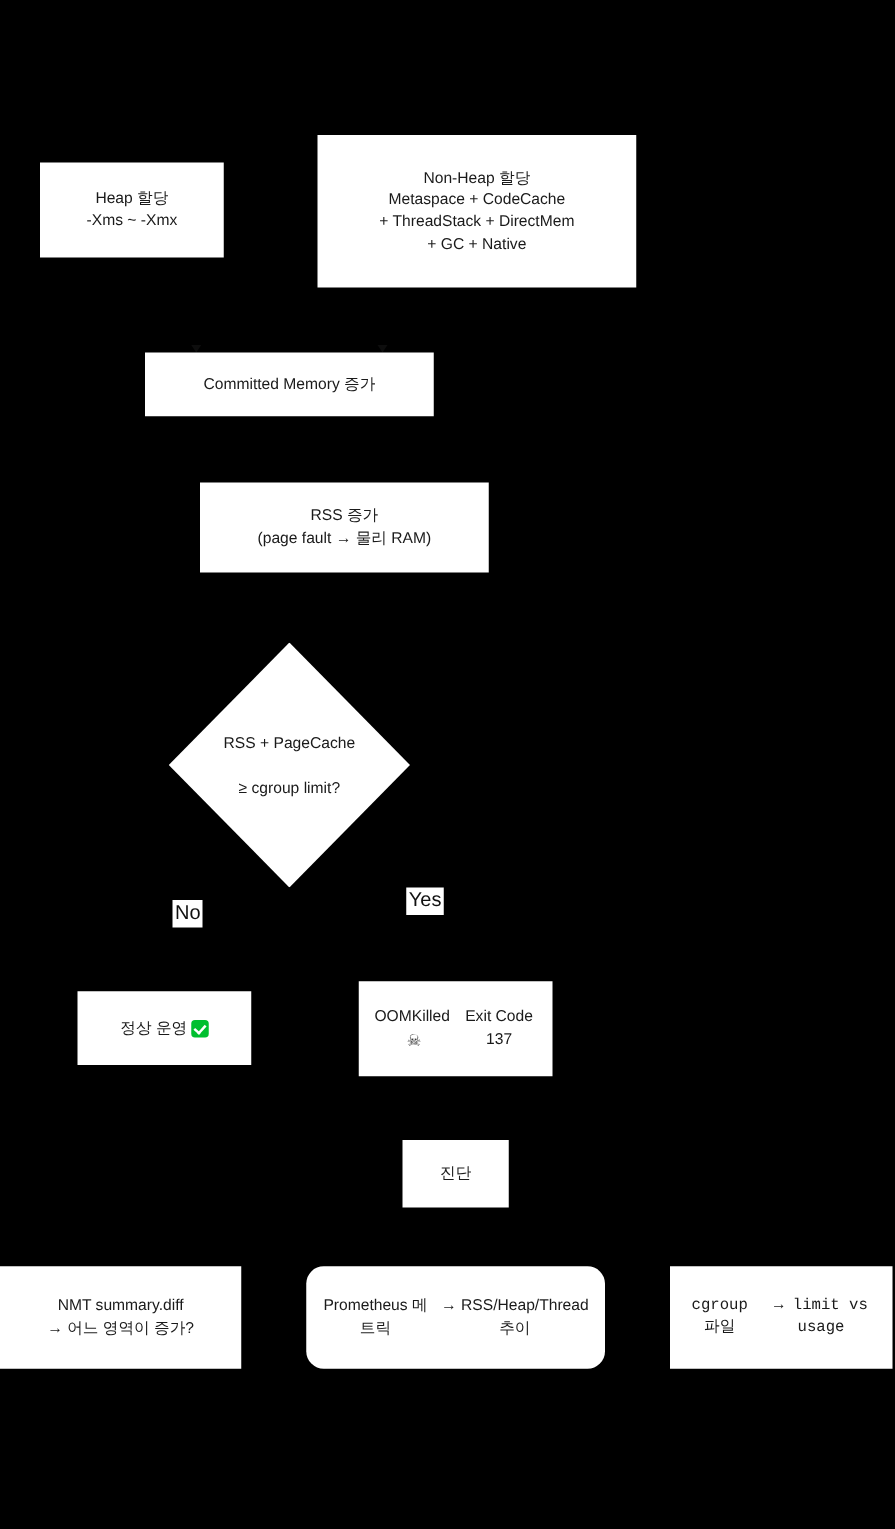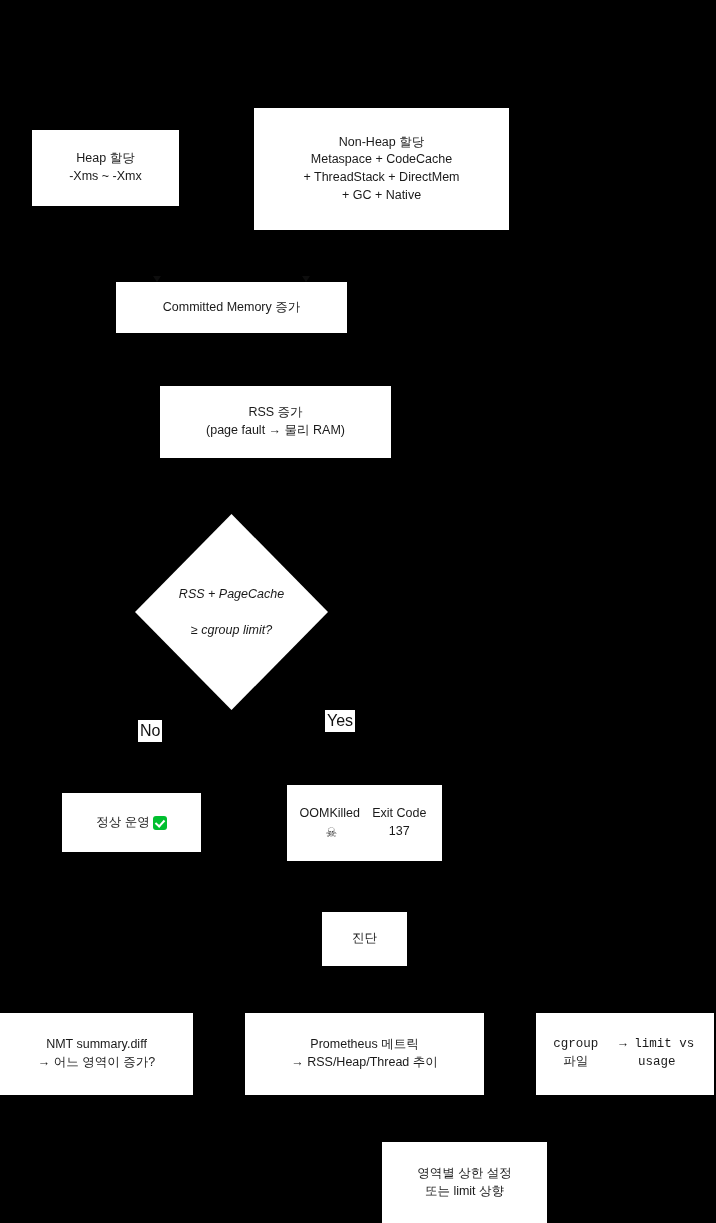--- a/index.html
+++ b/index.html
@@ -50,21 +50,20 @@
     height: 100%;
     display: flex;
     align-items: center;
     justify-content: center;
     text-align: center;
     color: #1a1a1a;
     font-size: 12.5px;
     line-height: 1.45;
     white-space: pre-line;
     pointer-events: none;
-    font-style: italic;
   }
   .edge-label {
     position: absolute;
     background: #ffffff;
     color: #111111;
     font-size: 16px;
     line-height: 1.25;
     padding: 1px 2px;
     box-sizing: border-box;
     text-align: center;
@@ -180,28 +179,24 @@
 
   <div class="node" style="left:322px; top:912px; width:85px; height:54px;">
     <span>진단</span>
   </div>
 
   <div class="node" style="left:0px; top:1013px; width:193px; height:82px; flex-direction:column;">
     <span class="node-line">NMT summary.diff</span>
     <span class="node-line">→ 어느 영역이 증가?</span>
   </div>
 
-  <div class="node" style="left:245px; top:1013px; width:239px; height:82px; flex-direction:column;">
+  <div class="node" style="left:245px; top:1013px; width:239px; height:82px; flex-direction:row;border-radius:14px;">
     <span class="node-line">Prometheus 메트릭</span>
     <span class="node-line">→ RSS/Heap/Thread 추이</span>
   </div>
 
   <div class="node" style="left:536px; top:1013px; width:178px; height:82px; flex-direction:row;font-family:Liberation Mono, monospace;">
     <span class="node-line">cgroup 파일</span>
     <span class="node-line">→ limit vs usage</span>
   </div>
 
-  <div class="node" style="left:382px; top:1142px; width:165px; height:81px; flex-direction:column;">
-    <span class="node-line">영역별 상한 설정</span>
-    <span class="node-line">또는 limit 상향</span>
-  </div>
 
 </div>
 
 </body></html>

